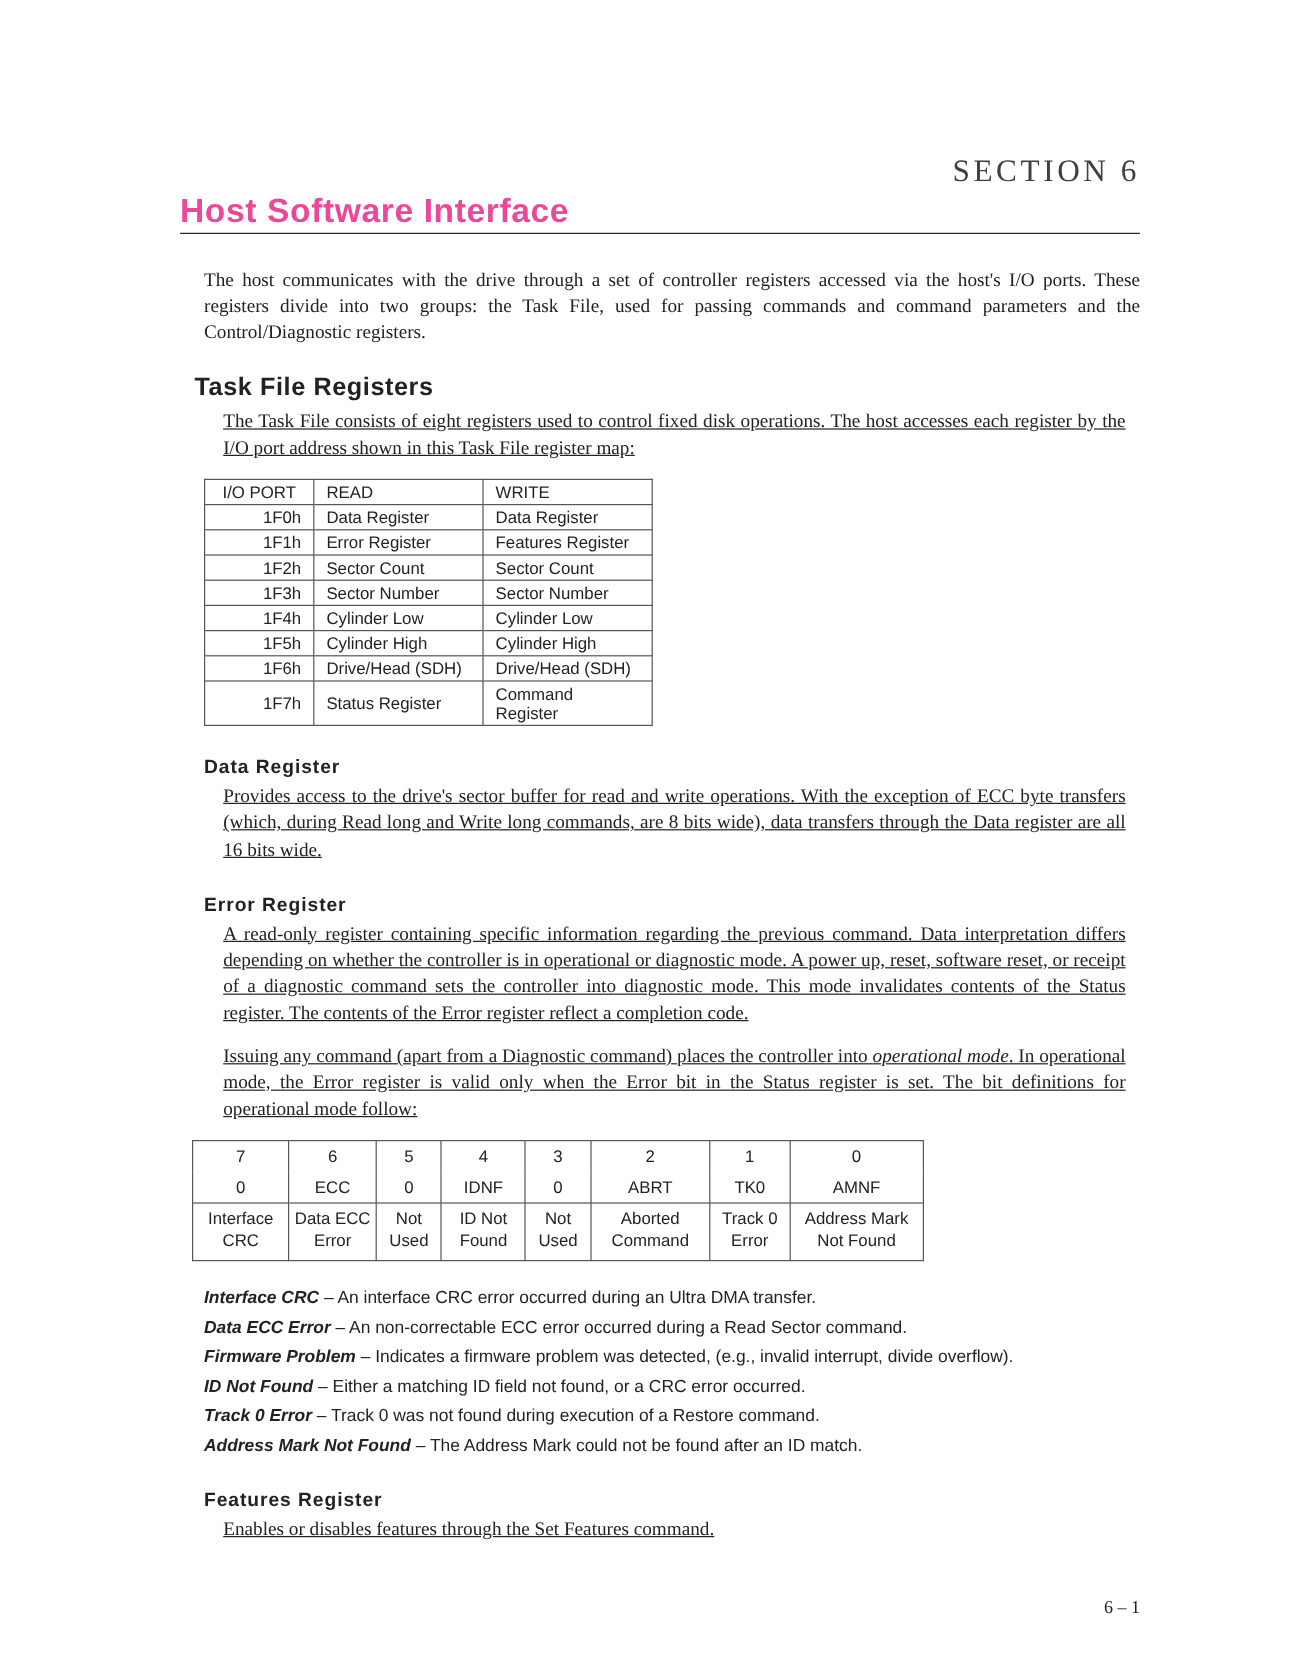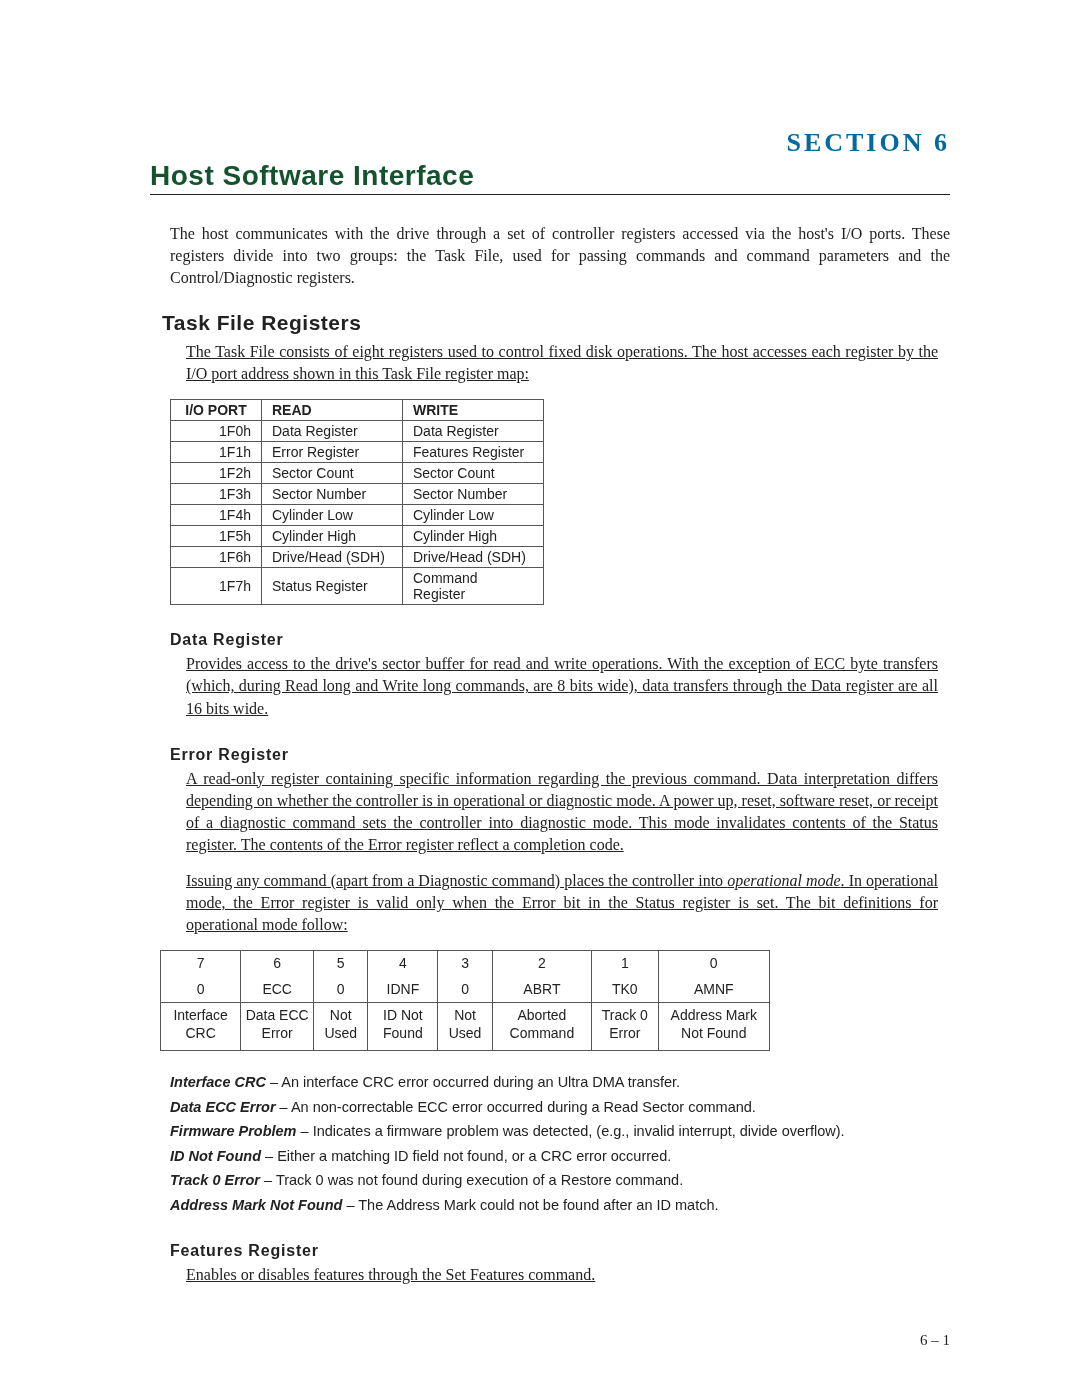--- a/index.html
+++ b/index.html
@@ -17,28 +17,27 @@
     font-family: "Times New Roman", Times, serif;
     color: #222;
   }
   .section-label {
     position: absolute;
     top: 128px;
     right: 130px;
     font-family: "Times New Roman", Times, serif;
     font-size: 26px;
     letter-spacing: 3px;
-    color: #0369a1;
-    font-weight: bold;
+    color: #404040;
   }
   .title {
     font-family: "Helvetica Neue", Helvetica, Arial, sans-serif;
     font-weight: 700;
     font-size: 28px;
-    color: #14532d;
+    color: #ec4899;
     margin: 40px 0 2px 0;
     letter-spacing: 0.5px;
   }
   .rule {
     border: none;
     border-top: 1px solid #222;
     margin: 0 0 28px 0;
   }
   .body-block {
     margin-left: 20px;
@@ -76,21 +75,21 @@
     margin: 14px 0 0 0;
     font-family: "Helvetica Neue", Helvetica, Arial, sans-serif;
     font-size: 14px;
   }
   .tfile th, .tfile td {
     border: 1px solid #555;
     padding: 2px 10px 2px 10px;
     text-align: left;
   }
   .tfile th {
-    font-weight: 700;
+    font-weight: 400;
   }
   .tfile .col-port { width: 70px; text-align: center; }
   .tfile .col-rw { width: 120px; }
   .tfile td.port { text-align: right; }
   
   .bittable {
     border-collapse: collapse;
     margin: 14px 0 0 -10px;
     font-family: "Helvetica Neue", Helvetica, Arial, sans-serif;
     font-size: 14px;

